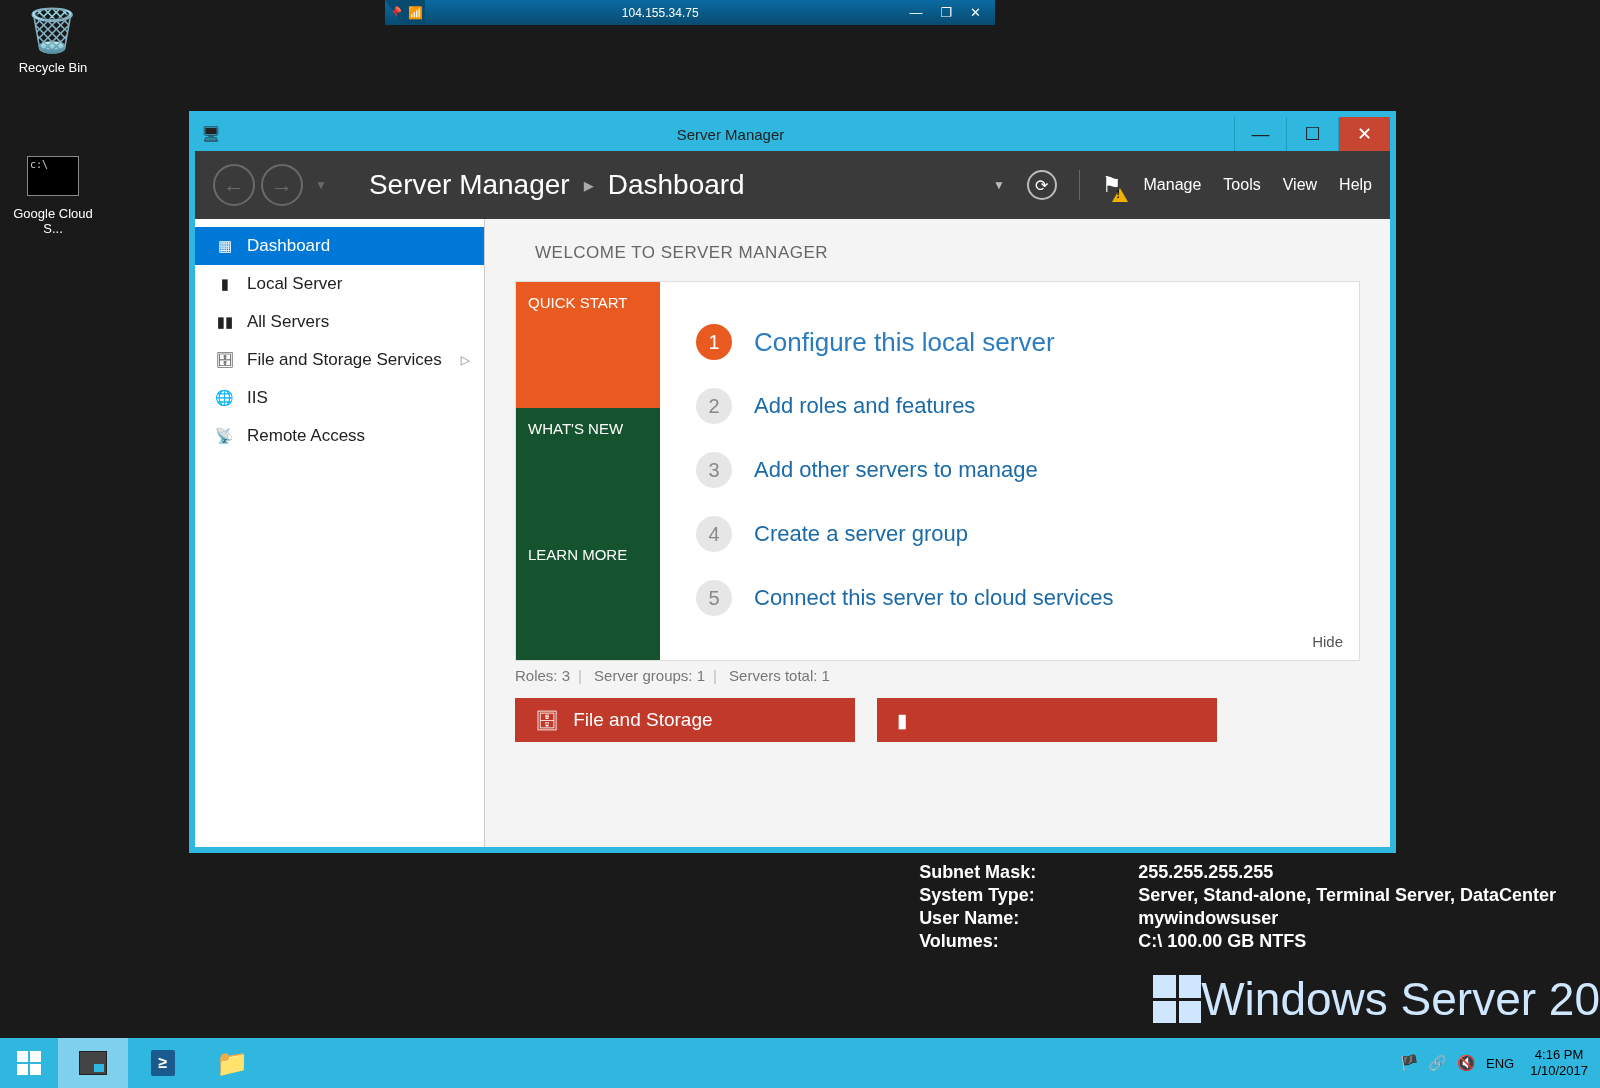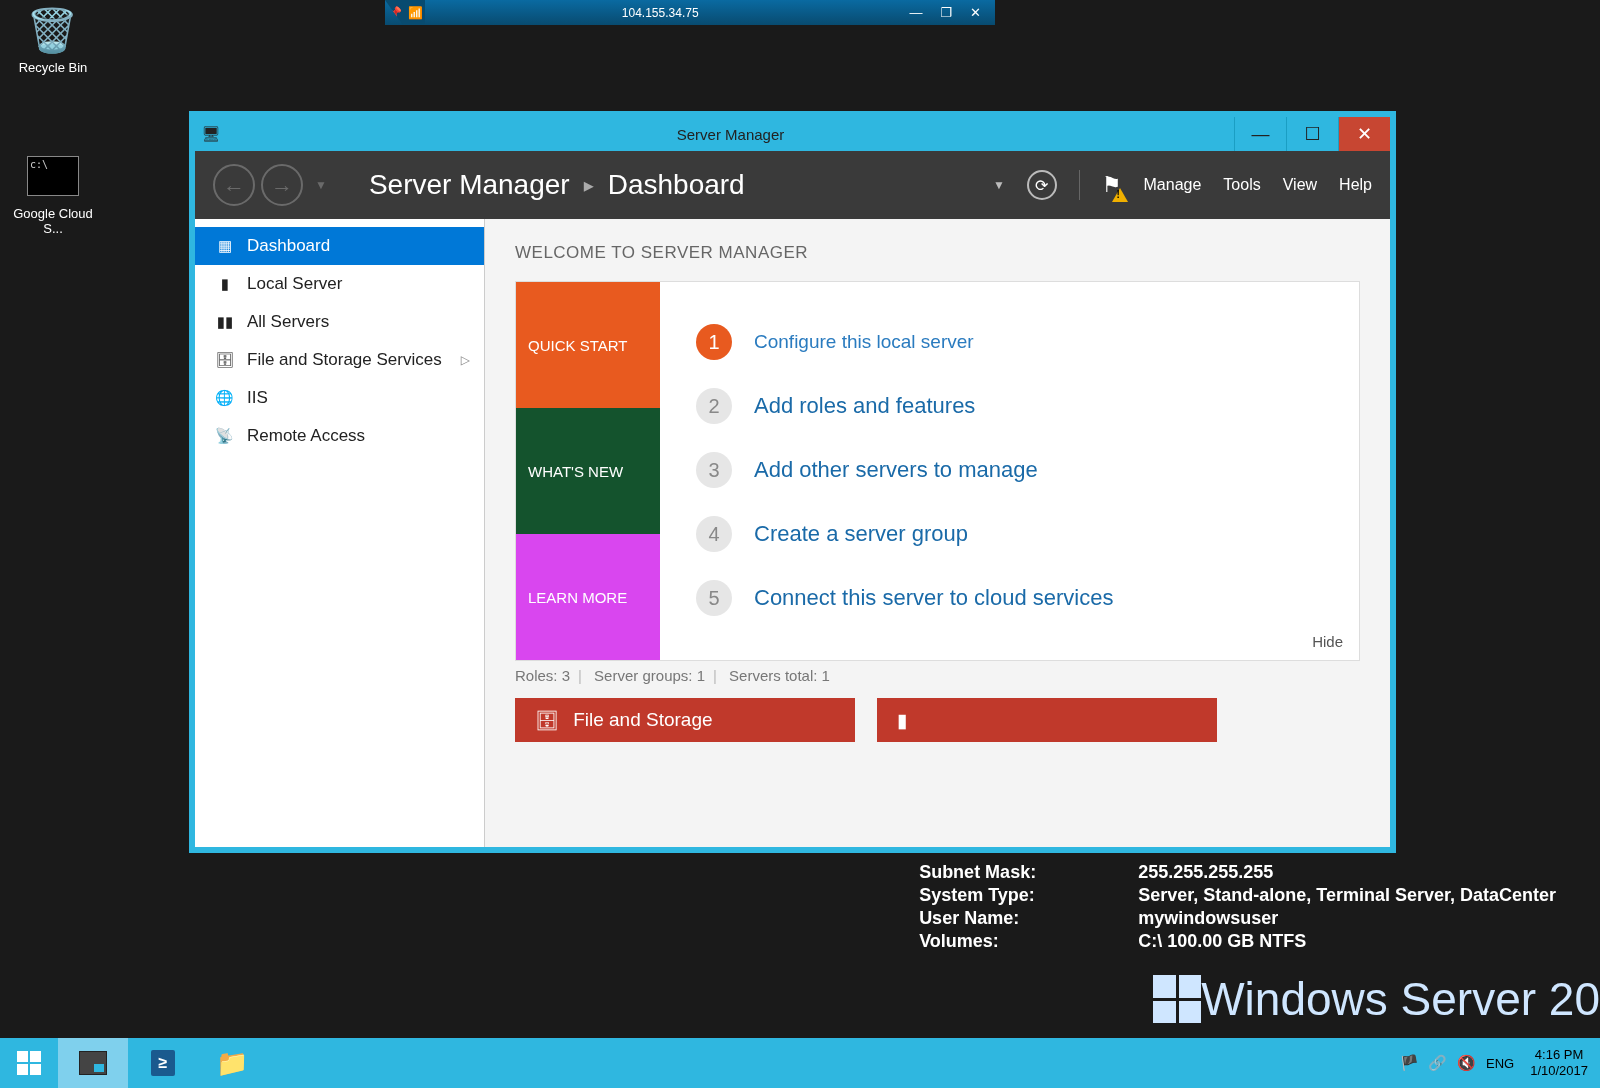--- a/index.html
+++ b/index.html
@@ -58,33 +58,33 @@
 .menu-item { cursor:pointer; }
 
 .body { display:flex; height:calc(100% - 102px); }
 .sidebar { width:290px; background:#fff; border-right:1px solid #ccc; padding-top:8px; }
 .side-item { display:flex; align-items:center; gap:12px; padding:9px 20px; font-size:17px; color:#222; cursor:pointer; position:relative; }
 .side-item.selected { background:#0078d7; color:#fff; }
 .side-item .sico { width:20px; display:flex; justify-content:center; color:inherit; font-size:15px; }
 .side-item .chev { position:absolute; right:14px; color:#888; font-size:12px; }
 
 .content { flex:1; background:#f4f4f4; overflow-y:scroll; padding:24px 30px; position:relative; }
-.welcome-h { font-size:17px; color:#666; letter-spacing:.5px; margin-bottom:18px; }
+.welcome-h { font-size:17px; color:#666; letter-spacing:.5px; margin-bottom:18px;margin-left:20px; }
 .tiles-panel { display:flex; border:1px solid #ddd; background:#fff; min-height:380px; }
 .tiles-left { width:144px; display:flex; flex-direction:column; }
-.tile { flex:1; padding:12px; display:flex; align-items:center; color:#fff; font-size:15px; }
+.tile { flex:1; padding:12px; display:flex; align-items:flex-start; color:#fff; font-size:15px; }
 .tile.t1 { background:#e85a1f; }
 .tile.t2 { background:#14532d; }
-.tile.t3 { background:#d946ef; }
+.tile.t3 { background:#14532d; }
 .tiles-right { flex:1; padding:28px 36px; position:relative; }
 .qs-row { display:flex; align-items:center; gap:22px; padding:14px 0; }
 .qs-num { width:36px; height:36px; border-radius:50%; background:#e6e6e6; color:#888; display:flex; align-items:center; justify-content:center; font-size:20px; }
 .qs-row.primary .qs-num { background:#e85a1f; color:#fff; }
 .qs-link { color:#1a6aa8; font-size:22px; cursor:pointer; }
-.qs-row.primary .qs-link { color:#2a7bbf; font-size:19px; }
+.qs-row.primary .qs-link { color:#2a7bbf; font-size:26px; }
 .hide { position:absolute; right:16px; bottom:10px; color:#555; font-size:15px; cursor:pointer; }
 
 .roles-h { font-size:17px; color:#555; margin-top:42px; letter-spacing:.5px; }
 .roles-meta { color:#777; font-size:15px; margin-top:6px; }
 .roles-sep { color:#bbb; padding:0 8px; }
 .role-cards { display:flex; gap:22px; margin-top:14px; }
 .role-card { width:340px; height:44px; background:#c0392b; color:#fff; display:flex; align-items:center; padding:0 20px; font-size:19px; gap:14px; cursor:pointer; }
 
 
 .content::-webkit-scrollbar { width:22px; }

